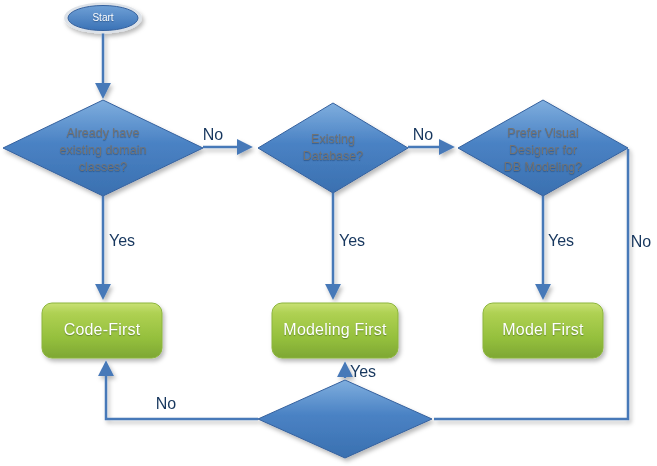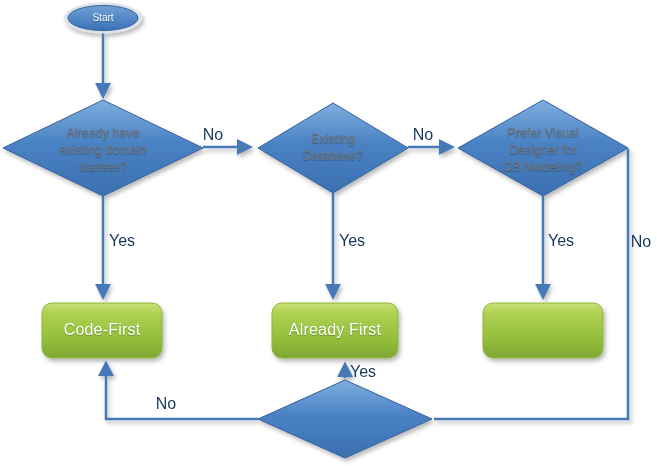--- a/index.html
+++ b/index.html
@@ -114,21 +114,22 @@
   <div class="overlay start-text" style="left:103px; top:17px;">Start</div>
   <div class="overlay diamond-text" style="left:103px; top:150px;">Already have
 existing domain
 classes?</div>
   <div class="overlay diamond-text" style="left:543px; top:150px;">Prefer Visual
 Designer for
 DB Modeling?</div>
   <div class="overlay diamond-text" style="left:333px; top:148px;">Existing
 Database?</div>
   <div class="overlay box-text" style="left:102px; top:330px;">Code-First</div>
-  <div class="overlay box-text" style="left:335px; top:330px;">Already First</div>
+  <div class="overlay box-text" style="left:335px; top:330px;">Modeling First</div>
+  <div class="overlay box-text" style="left:543px; top:330px;">Model First</div>
 
   <div class="overlay edge-label" style="left:213px; top:135px;">No</div>
   <div class="overlay edge-label" style="left:122px; top:241px;">Yes</div>
   <div class="overlay edge-label" style="left:423px; top:135px;">No</div>
   <div class="overlay edge-label" style="left:352px; top:241px;">Yes</div>
   <div class="overlay edge-label" style="left:641px; top:242px;">No</div>
   <div class="overlay edge-label" style="left:561px; top:241px;">Yes</div>
   <div class="overlay edge-label" style="left:363px; top:372px;">Yes</div>
   <div class="overlay edge-label" style="left:166px; top:404px;">No</div>
 

